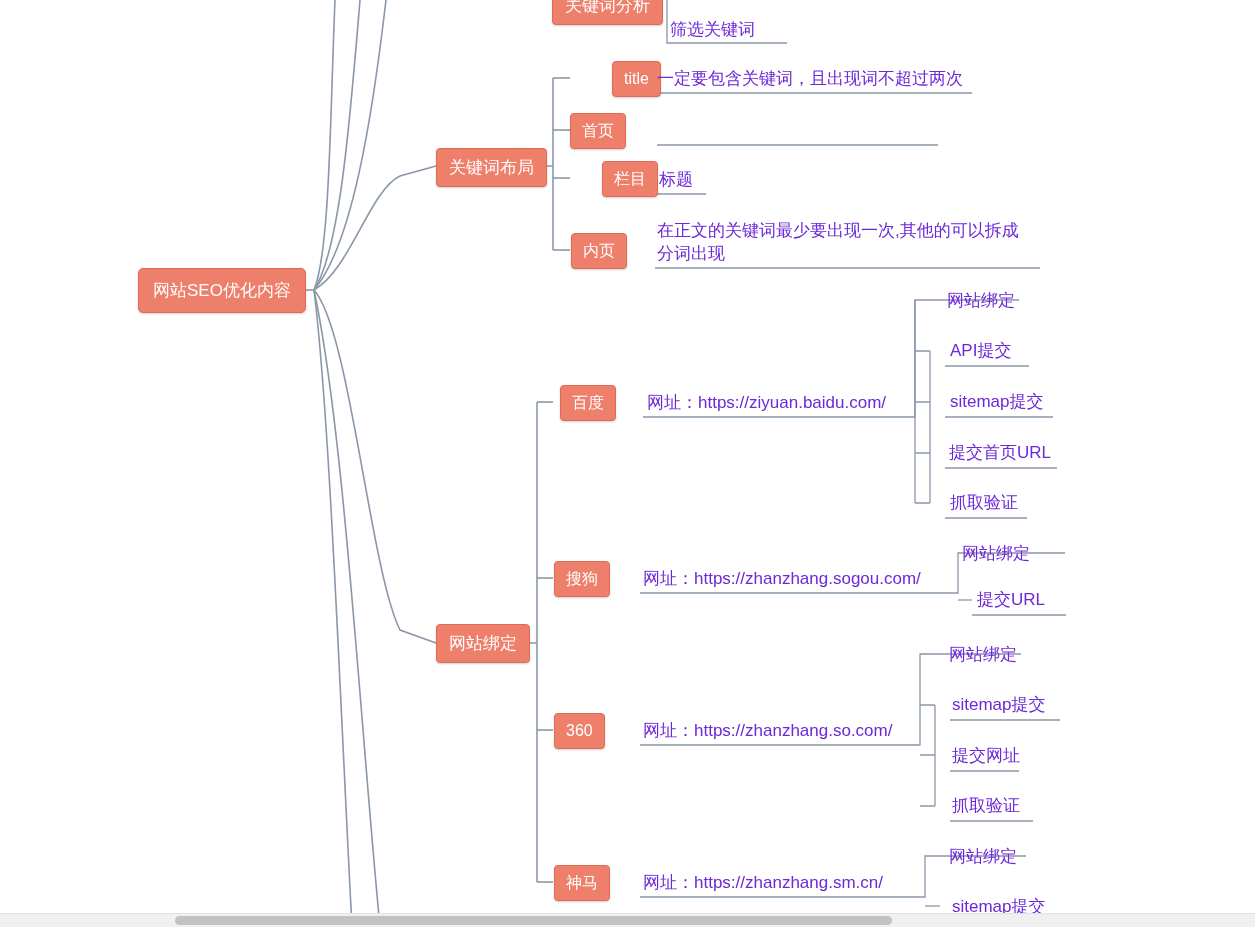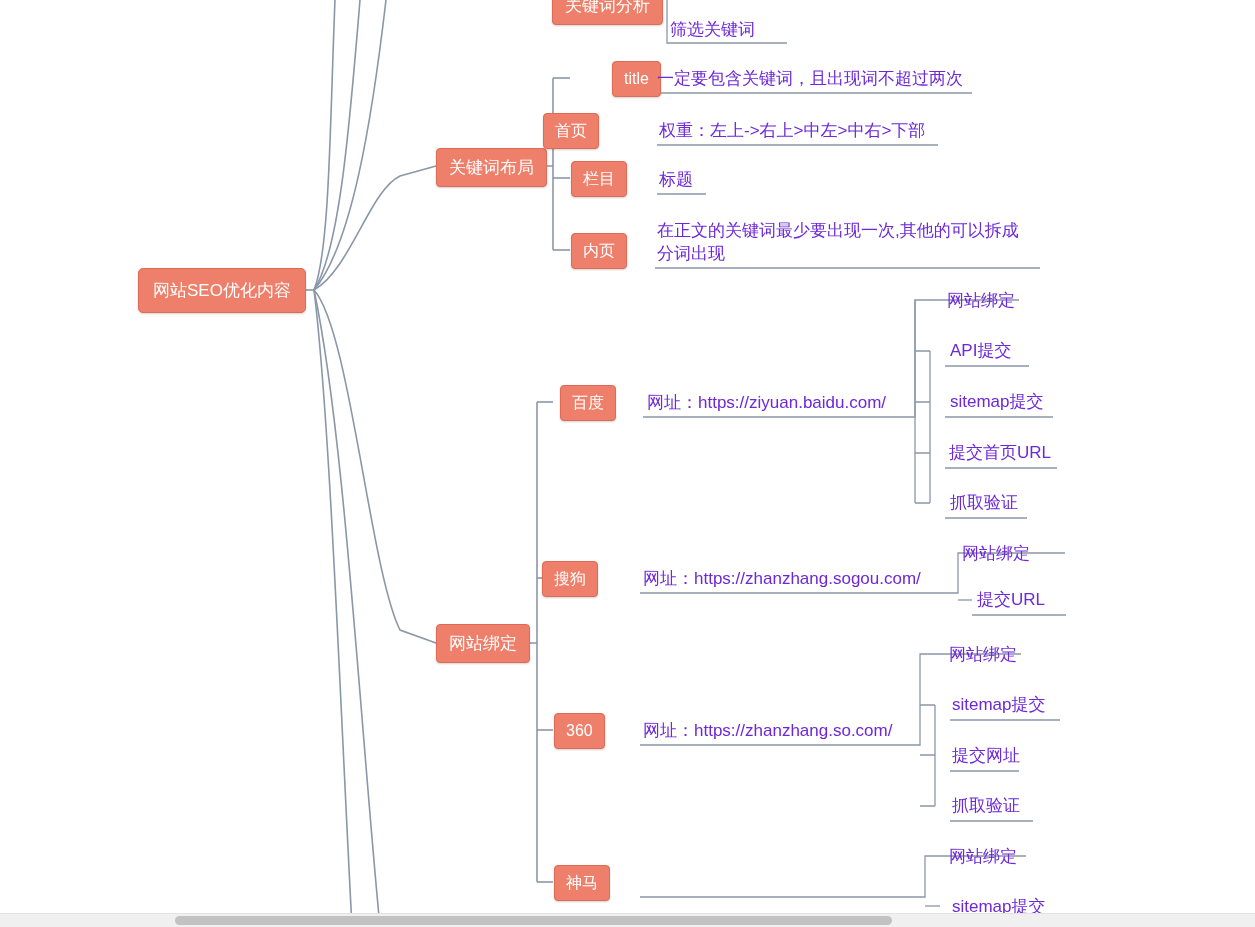--- a/index.html
+++ b/index.html
@@ -163,28 +163,25 @@
     <span>关键词布局</span>
   </div>
 
   <div class="node box small" style="left:584px; top:61px;margin-left:28px;">
     <span>title</span>
   </div>
   <div class="node leaf" style="left:655px; top:66px;">
     <span>一定要包含关键词，且出现词不超过两次</span>
   </div>
 
-  <div class="node box small" style="left:543px; top:113px;">
+  <div class="node box small" style="left:570px; top:113px;">
     <span>首页</span>
   </div>
-  <div class="node leaf" style="left:657px; top:118px;">
-    <span>权重：左上-&gt;右上&gt;中左&gt;中右&gt;下部</span>
-  </div>
-
-  <div class="node box small" style="left:571px; top:161px;">
+
+  <div class="node box small" style="left:602px; top:161px;">
     <span>栏目</span>
   </div>
   <div class="node leaf" style="left:657px; top:167px;">
     <span>标题</span>
   </div>
 
   <div class="node box small" style="left:571px; top:233px;">
     <span>内页</span>
   </div>
   <div class="node leaf wrap" style="left:655px; top:218px; width:382px;">
@@ -210,21 +207,21 @@
   <div class="node leaf" style="left:948px; top:389px;">
     <span>sitemap提交</span>
   </div>
   <div class="node leaf" style="left:947px; top:440px;">
     <span>提交首页URL</span>
   </div>
   <div class="node leaf" style="left:948px; top:490px;">
     <span>抓取验证</span>
   </div>
 
-  <div class="node box small" style="left:542px; top:561px;">
+  <div class="node box small" style="left:554px; top:561px;">
     <span>搜狗</span>
   </div>
   <div class="node leaf" style="left:641px; top:566px;">
     <span>网址：https://zhanzhang.sogou.com/</span>
   </div>
   <div class="node leaf" style="left:960px; top:541px;">
     <span>网站绑定</span>
   </div>
   <div class="node leaf" style="left:975px; top:587px;">
     <span>提交URL</span>
@@ -245,20 +242,23 @@
   <div class="node leaf" style="left:950px; top:743px;text-align:center;">
     <span>提交网址</span>
   </div>
   <div class="node leaf" style="left:950px; top:793px;">
     <span>抓取验证</span>
   </div>
 
   <div class="node box small" style="left:554px; top:865px;">
     <span>神马</span>
   </div>
+  <div class="node leaf" style="left:641px; top:870px;">
+    <span>网址：https://zhanzhang.sm.cn/</span>
+  </div>
   <div class="node leaf" style="left:947px; top:844px;">
     <span>网站绑定</span>
   </div>
   <div class="node leaf" style="left:950px; top:894px;">
     <span>sitemap提交</span>
   </div>
 
   <div class="hscroll-track">
     <div class="hscroll-thumb"></div>
   </div>

